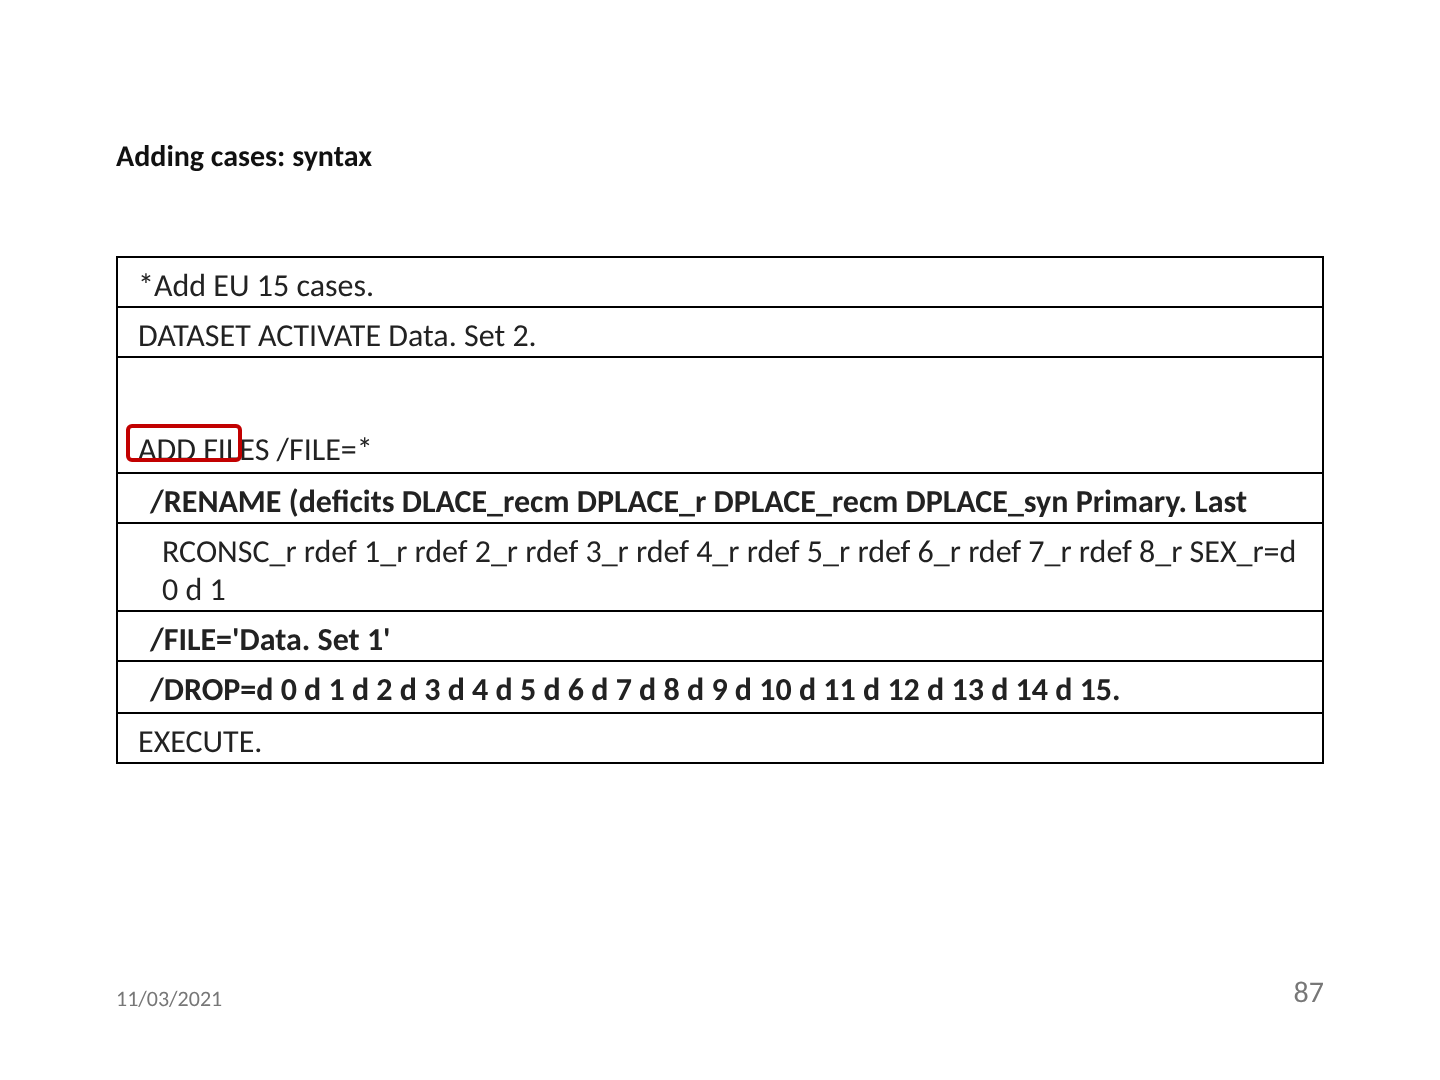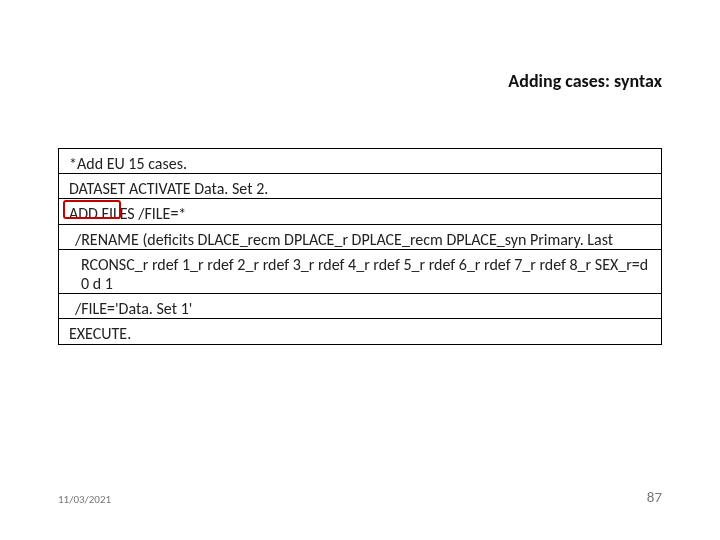--- a/index.html
+++ b/index.html
@@ -12,40 +12,39 @@
     font-family: Calibri, Arial, sans-serif;
     color: #000;
   }
   .slide {
     width: 720px;
     height: 540px;
     position: relative;
     padding: 70px 58px 0 58px;
   }
   .title {
-    font-size: 18px;
+    font-size: 15px;
     font-weight: 700;
     color: #111;
-    margin-bottom: 56px;
-    text-align: right;
+    margin-bottom: 40px;
   }
   .code-box {
     border: 1px solid #000;
     width: 100%;
   }
   .code-row {
     border-bottom: 1px solid #000;
     padding: 5px 8px 0 10px;
     font-size: 16px;
     line-height: 1.2;
     color: #222;
     position: relative;
   }
   .code-row:last-child { border-bottom: none; }
-  .indent1 { padding-left: 16px; }
+  .indent1 { padding-left: 16px; font-weight: bold; }
   .indent2 { padding-left: 22px; }
   .highlight-box {
     position: absolute;
     border: 2px solid #c20000;
     border-radius: 3px;
     pointer-events: none;
   }
   .caption {
     font-size: 11.5px;
     color: #222;
@@ -70,27 +69,28 @@
 </head>
 <body>
 
 <div class="slide">
 
   <div class="title">Adding cases: syntax</div>
 
   <div class="code-box">
     <div class="code-row">*Add EU 15 cases.</div>
     <div class="code-row">DATASET ACTIVATE Data. Set 2.</div>
-    <div class="code-row" style="position:relative;">
+    <div class="code-row" style="position:relative;margin-top:32px;">
       <span>ADD FILES /FILE=*</span>
       <span class="highlight-box" style="left:4px; top:1px; width:58px; height:19px;"></span>
     </div>
     <div class="code-row indent1">/RENAME (deficits DLACE_recm DPLACE_r DPLACE_recm DPLACE_syn Primary. Last</div>
     <div class="code-row indent2">RCONSC_r rdef 1_r rdef 2_r rdef 3_r rdef 4_r rdef 5_r rdef 6_r rdef 7_r rdef 8_r SEX_r=d 0 d 1</div>
     <div class="code-row indent1">/FILE='Data. Set 1'</div>
+    <div class="code-row indent1">/DROP=d 0 d 1 d 2 d 3 d 4 d 5 d 6 d 7 d 8 d 9 d 10 d 11 d 12 d 13 d 14 d 15.</div>
     <div class="code-row">EXECUTE.</div>
   </div>
 
 
   <div class="footer-date">11/03/2021</div>
   <div class="footer-page">87</div>
 
 </div>
 
 </body></html>

